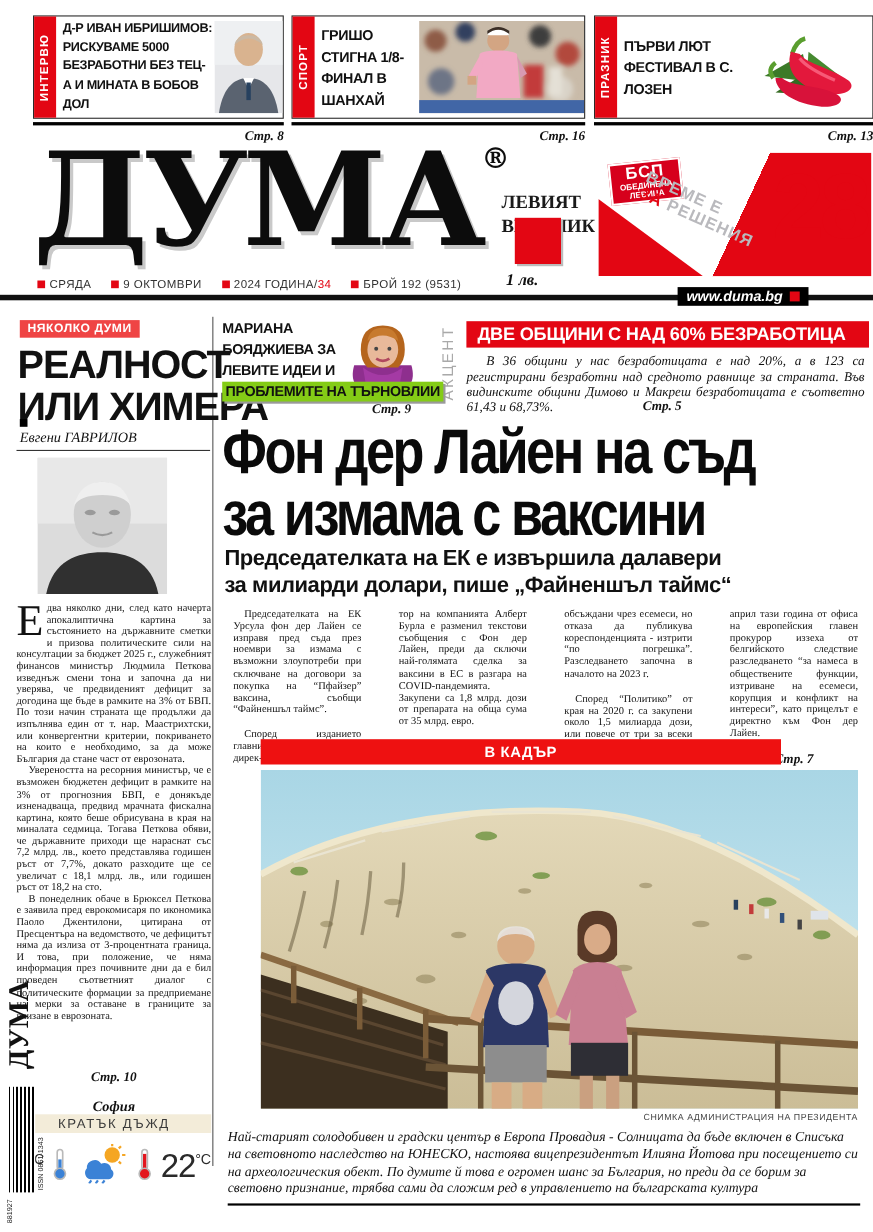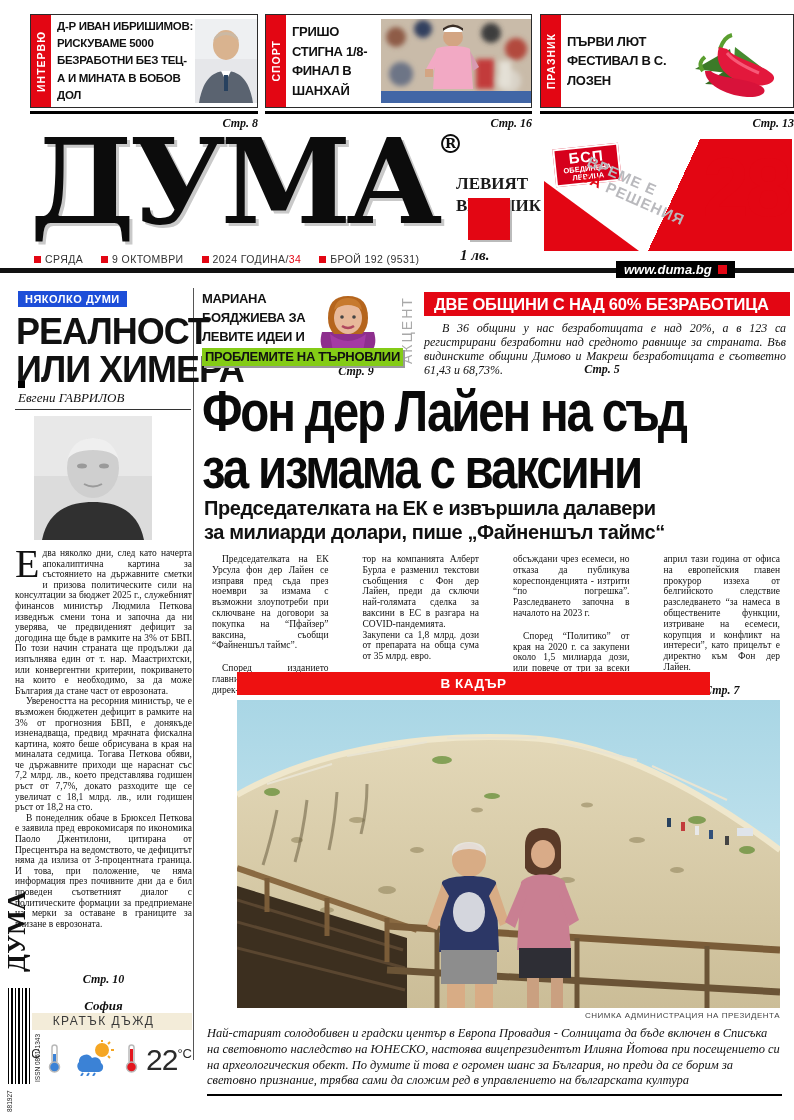--- a/index.html
+++ b/index.html
@@ -34,21 +34,21 @@
   .ad .corner{position:absolute;left:0;bottom:0;width:0;height:0;border-left:95px solid #e30613;border-top:70px solid transparent;}
   .bsp{position:absolute;left:10px;top:7px;transform:rotate(-6deg);background:#d6001c;border:2px solid #fff;color:#fff;text-align:center;padding:1px 7px;line-height:1.05;}
   .bsp .l1{font-size:15px;font-weight:bold;letter-spacing:1px;}
   .bsp .l2{font-size:7.5px;font-weight:bold;}
   .slogan{position:absolute;left:36px;top:36px;transform:rotate(24deg);color:#b9b9bd;font-weight:bold;line-height:1.05;}
   .slogan .s1{font-size:15px;letter-spacing:1px;}
   .slogan .s2{font-size:15px;letter-spacing:1px;}
   .ballot{position:absolute;right:4px;top:6px;font-size:84px;font-weight:bold;letter-spacing:-4px;color:#e30613;line-height:1;}
 
   
-  .kicker{background:#1d4ed8;color:#fff;font-weight:bold;font-size:11px;padding:2px 7px;letter-spacing:.5px;display:inline-block;}
+  .kicker{background:#ef4444;color:#fff;font-weight:bold;font-size:11px;padding:2px 7px;letter-spacing:.5px;display:inline-block;}
   .op-title{font-size:36px;font-weight:bold;letter-spacing:-1px;line-height:1.06;}
   .author{font-family:"Liberation Serif",serif;font-style:italic;font-size:13px;text-align:center;}
   .op-text{font-family:"Liberation Serif",serif;font-size:9.5px;line-height:10.6px;text-align:justify;}
   .op-text p{margin:0;}
   .op-text p.ind{text-indent:11px;}
   .dropcap{float:left;font-family:"Liberation Serif",serif;font-size:40px;line-height:32px;padding-right:3px;}
   .pageref{font-family:"Liberation Serif",serif;font-style:italic;font-weight:bold;font-size:12px;text-align:center;}
   .city{font-family:"Liberation Serif",serif;font-style:italic;font-weight:bold;font-size:13px;text-align:center;}
   .cond{background:#f3ecd9;color:#3a3a3a;font-size:12px;letter-spacing:1.5px;text-align:center;line-height:17px;}
   .temp{font-size:30px;font-weight:300;letter-spacing:-1px;color:#2a2a2a;}

